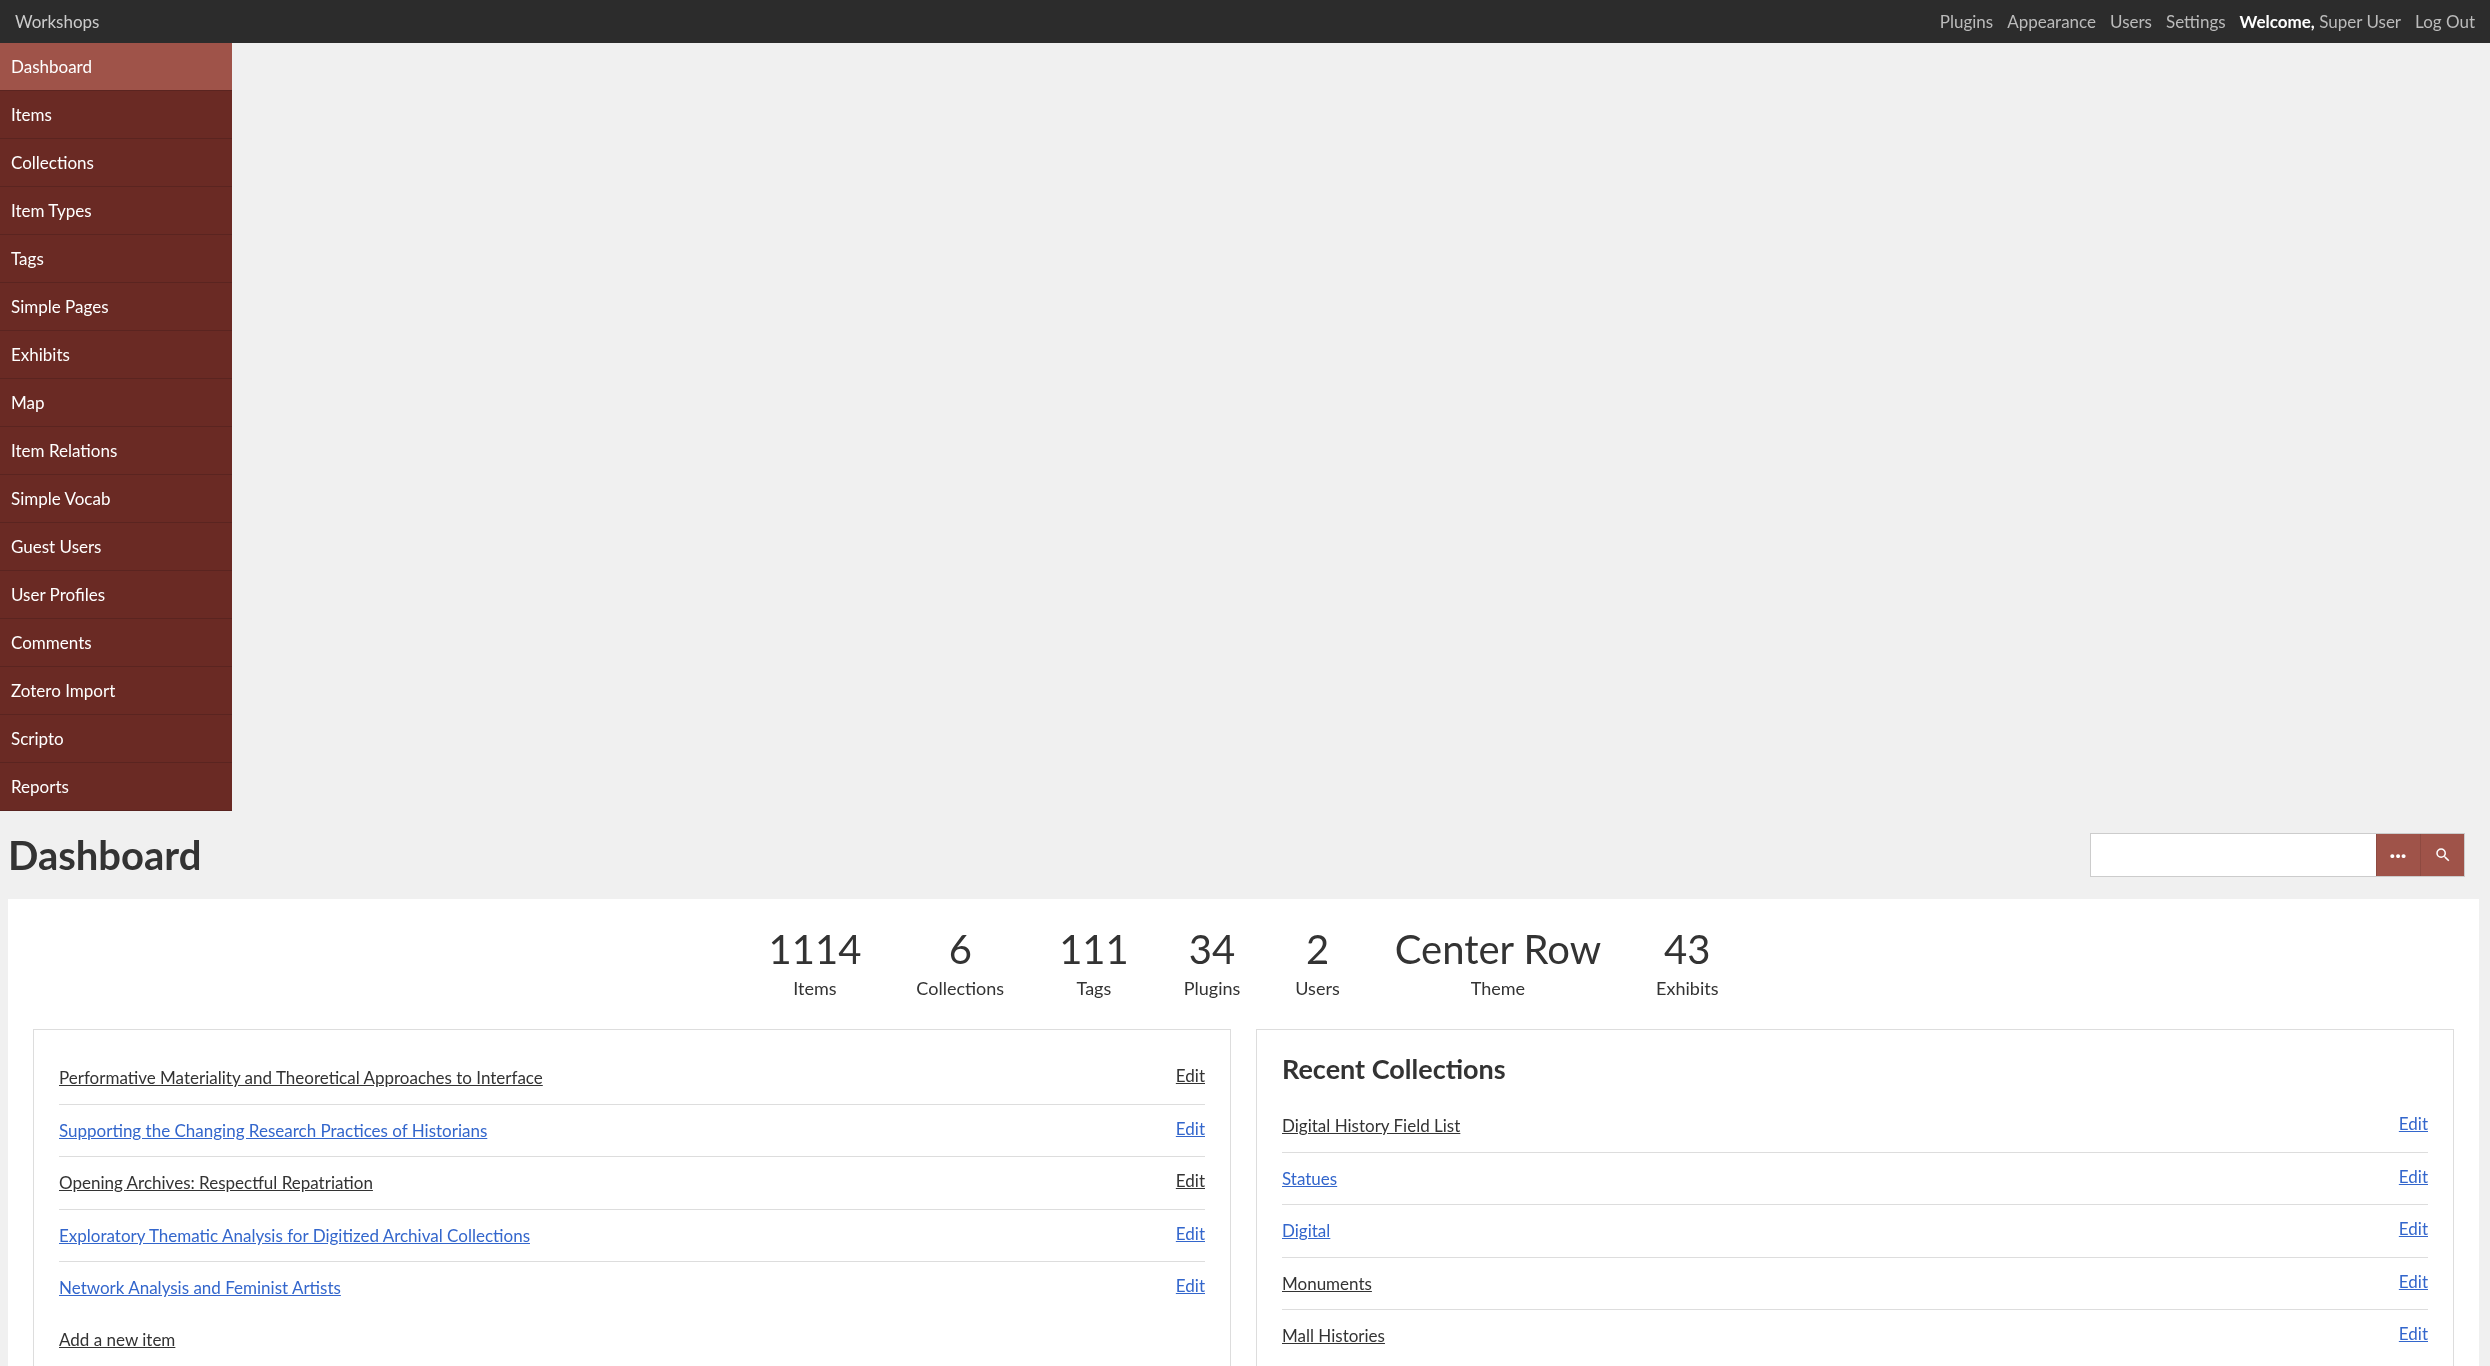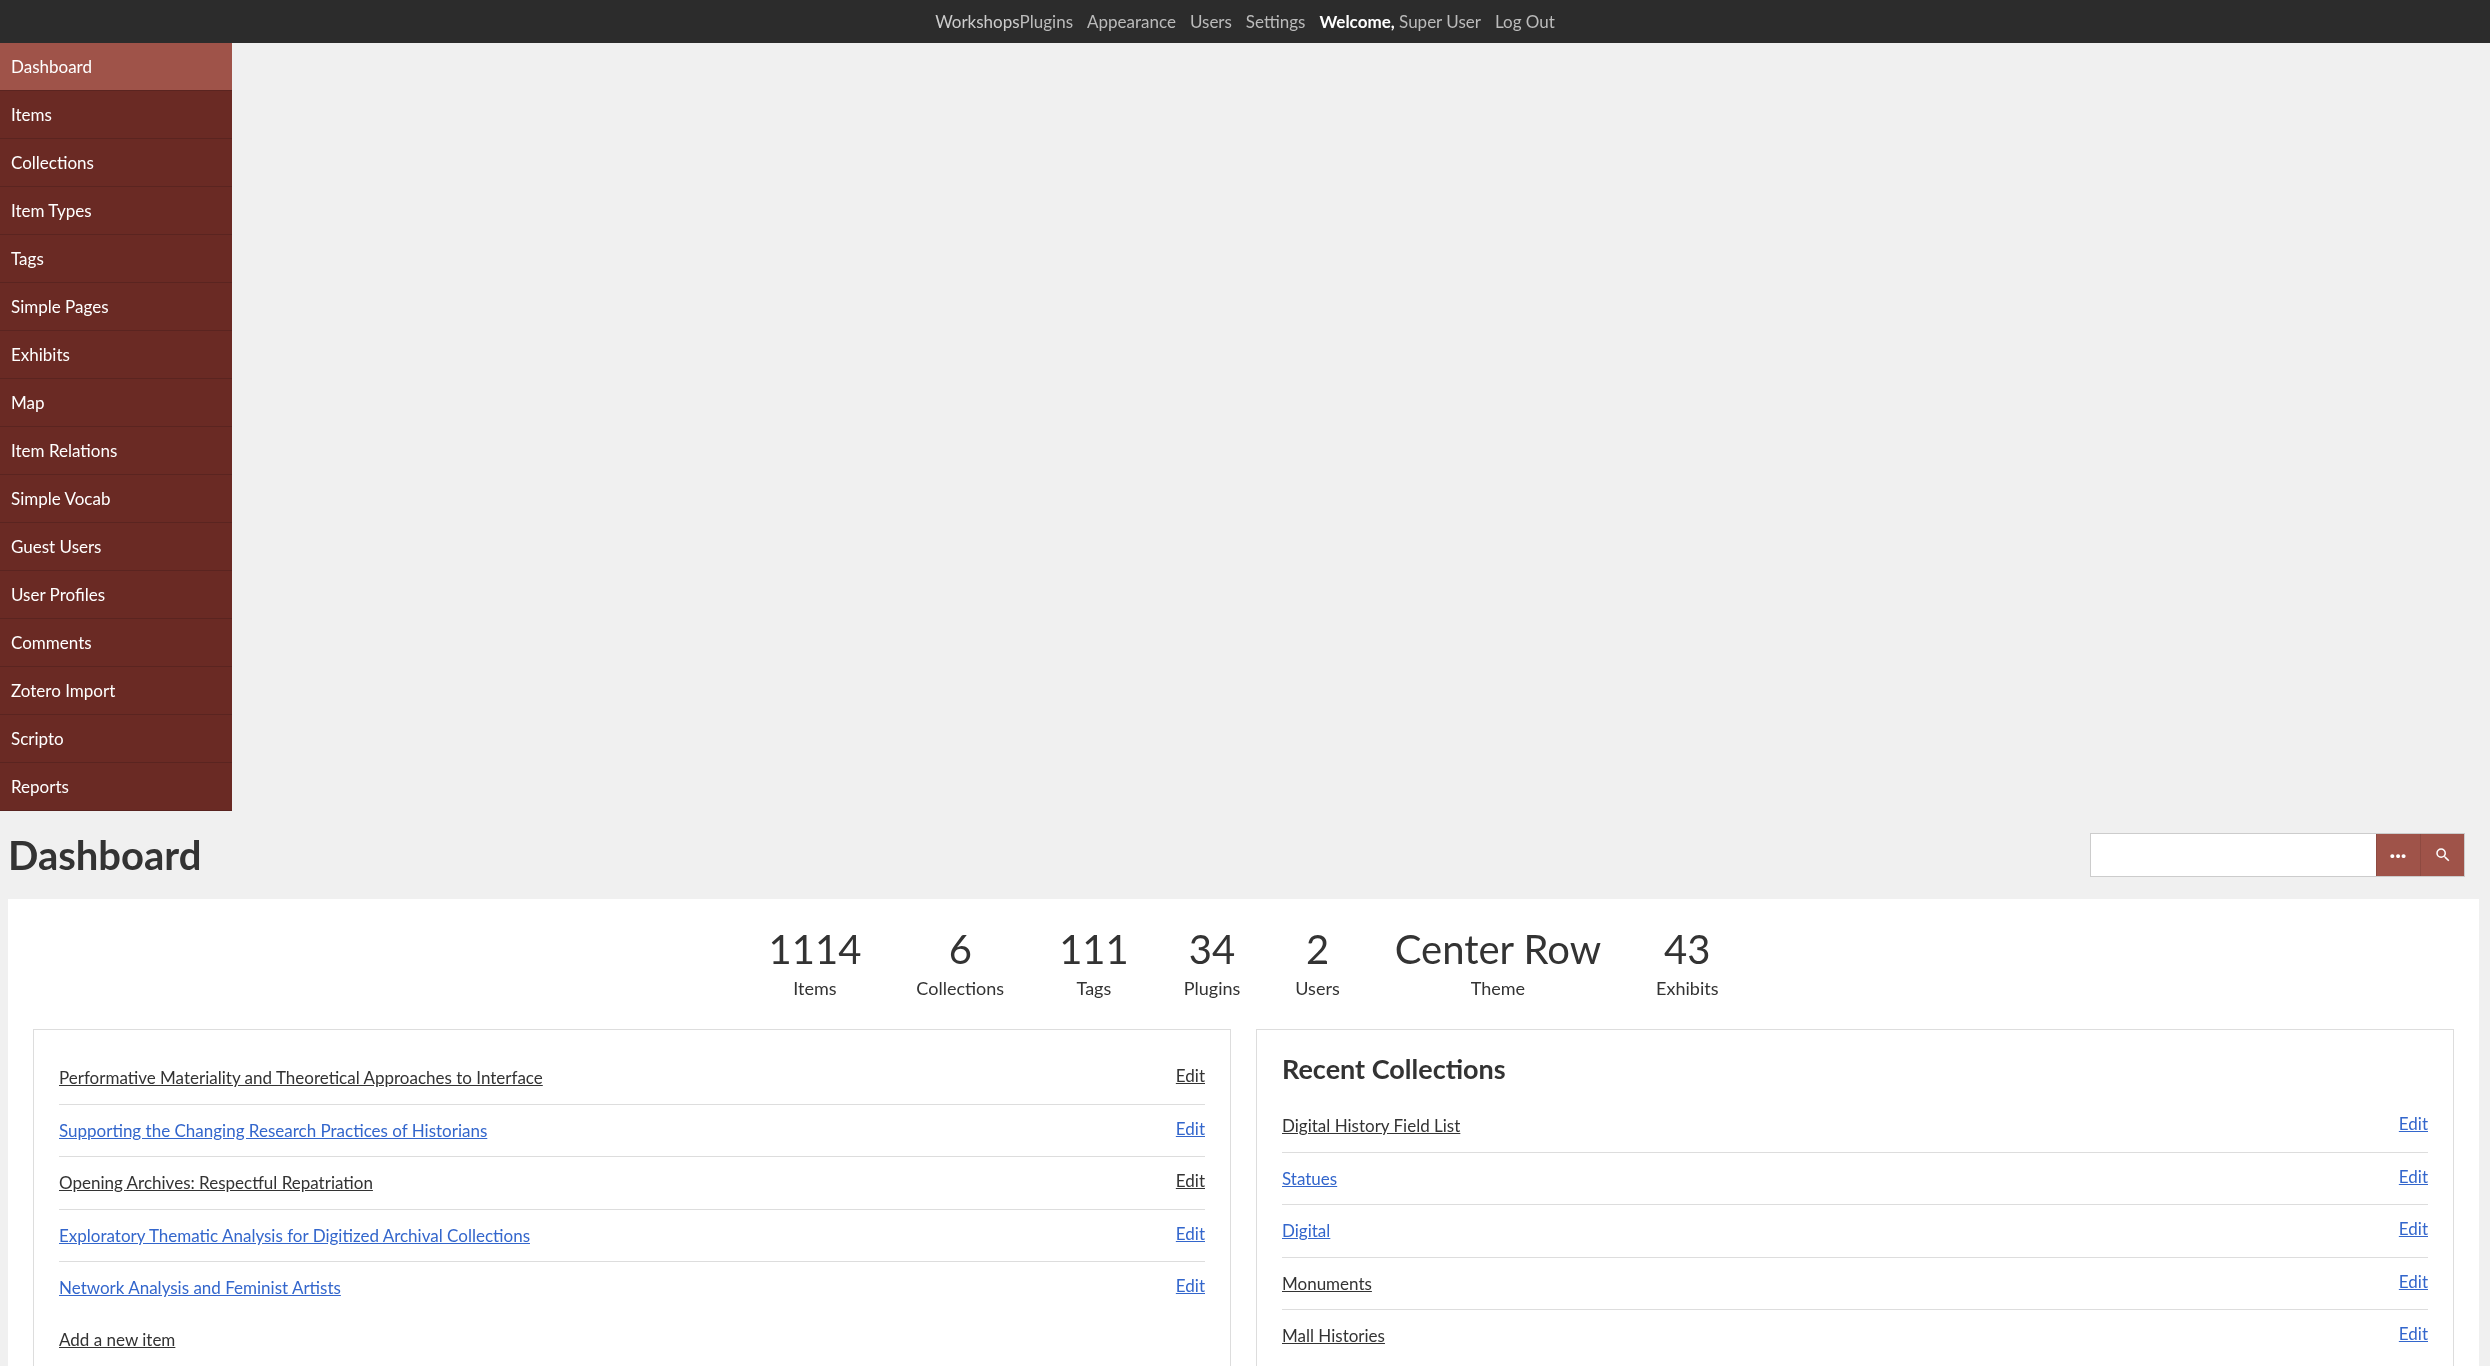--- a/index.html
+++ b/index.html
@@ -1,17 +1,17 @@
 <!DOCTYPE html>
 <html><head>
 <meta charset="utf-8">
 <style>
 * { margin: 0; padding: 0; box-sizing: border-box; }
 body { font-family: "Lato", "Helvetica Neue", Arial, sans-serif; background: #f0f0f0; color: #333; }
-.topbar { background: #2c2c2c; color: #ccc; display: flex; justify-content: center; align-items: center; padding: 0 15px; height: 43px; font-size: 17px; }
+.topbar { background: #2c2c2c; color: #ccc; display: flex; justify-content: space-between; align-items: center; padding: 0 15px; height: 43px; font-size: 17px; }
 .topbar-left a { color: #ccc; text-decoration: none; }
 .topbar-right { display: flex; gap: 14px; align-items: center; }
 .topbar-right a { color: #bbb; text-decoration: none; font-size: 17px; }
 .topbar-right .welcome { color: #fff; font-weight: 700; }
 .topbar-right .welcome-user { color: #bbb; font-weight: 400; }
 .layout { display: flex; min-height: calc(100vh - 43px); flex-direction: column; }
 .sidebar { width: 232px; background: #6a2a24; flex-shrink: 0; }
 .sidebar a { display: block; padding: 13px 11px; color: #fff; text-decoration: none; font-size: 17px; border-bottom: 1px solid #5a2420; }
 .sidebar a.active { background: #9f5349; }
 .main { flex: 1; padding: 0; }

